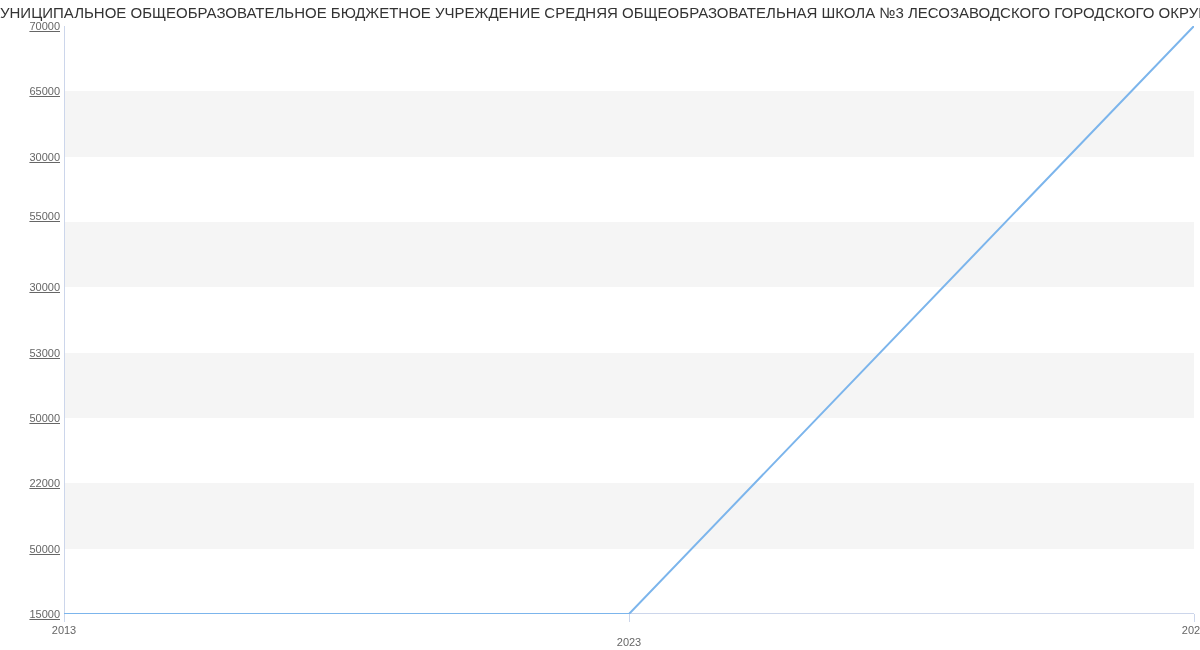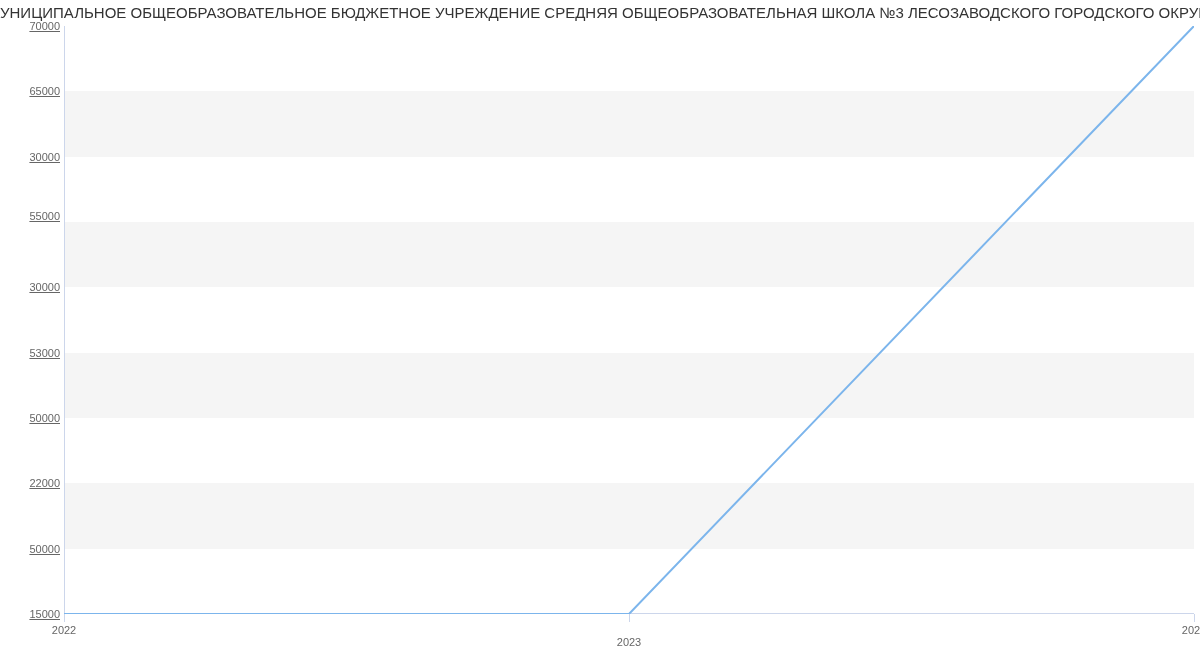--- a/index.html
+++ b/index.html
@@ -109,16 +109,16 @@
 <div class="y-tick-label" style="top: 614px;">15000</div>
     <div class="y-tick-label" style="top: 548.667px;">50000</div>
     <div class="y-tick-label" style="top: 483.333px;">22000</div>
     <div class="y-tick-label" style="top: 418px;">50000</div>
     <div class="y-tick-label" style="top: 352.667px;">53000</div>
     <div class="y-tick-label" style="top: 287.333px;">30000</div>
     <div class="y-tick-label" style="top: 216px;">55000</div>
     <div class="y-tick-label" style="top: 156.667px;">30000</div>
     <div class="y-tick-label" style="top: 91.3333px;">65000</div>
     <div class="y-tick-label" style="top: 26px;">70000</div>
-    <div class="x-tick-label" style="left: 64px; top: 624px;">2022</div>
+    <div class="x-tick-label" style="left: 64px; top: 624px;">2013</div>
     <div class="x-tick-label" style="left: 629px; top: 636px;">2023</div>
     <div class="x-tick-label" style="left: 1194px; top: 624px;">2024</div>
   </div>
 
 </body></html>

